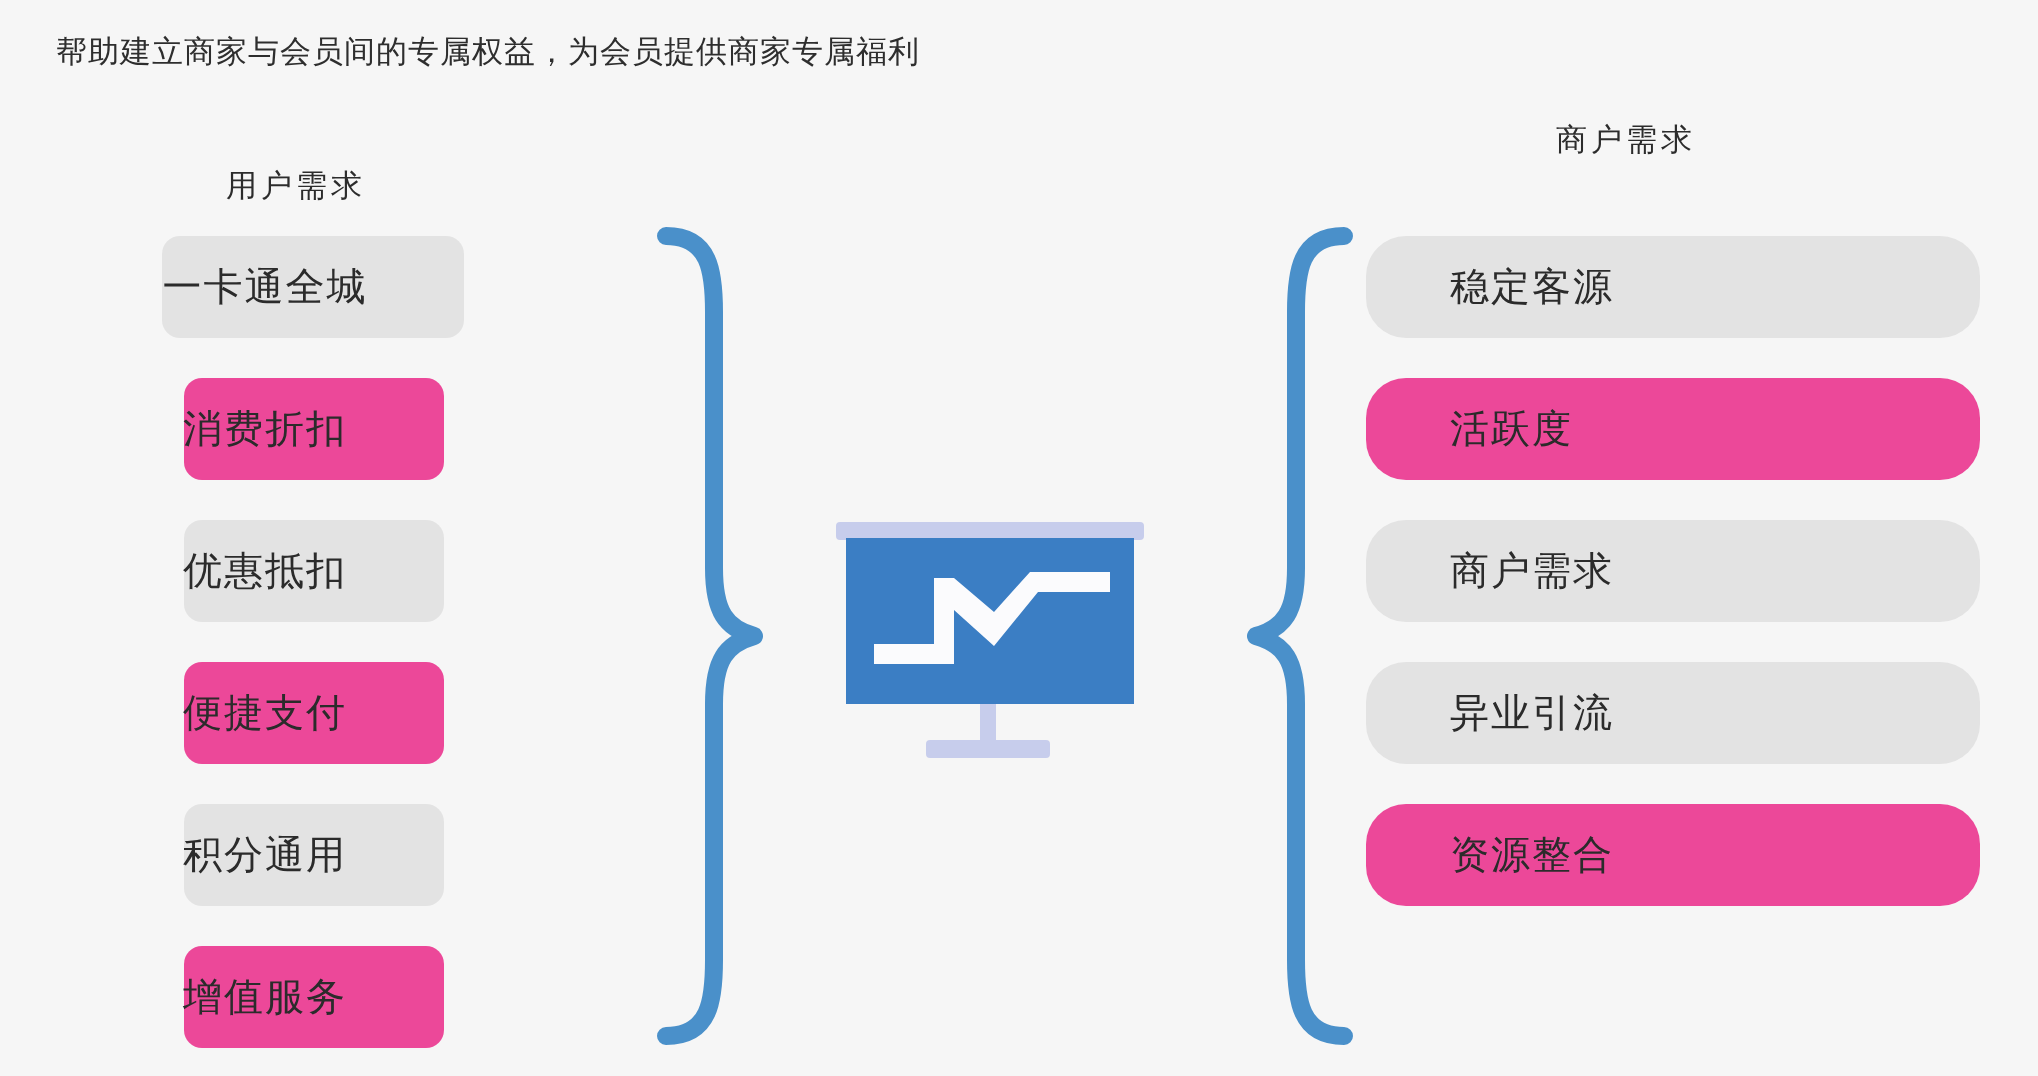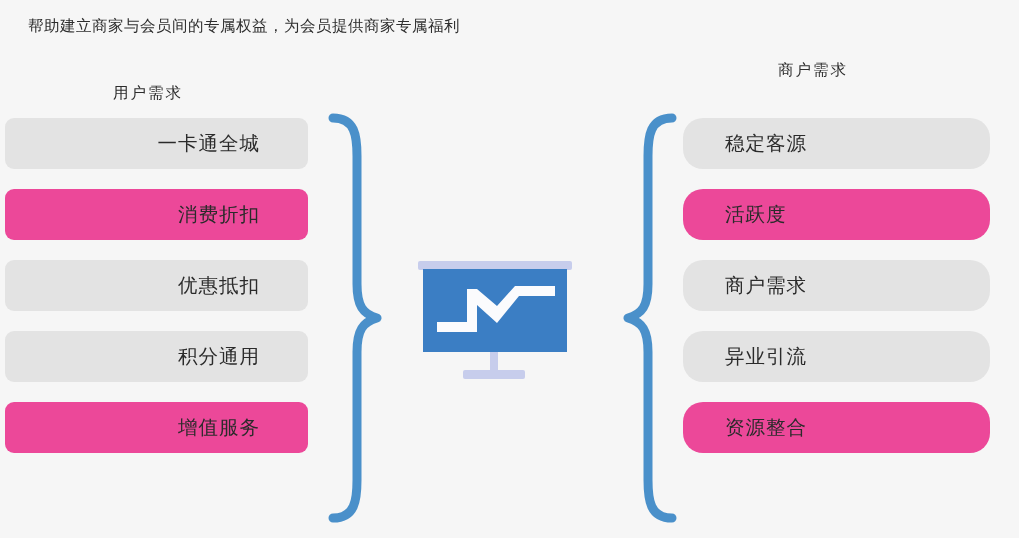--- a/index.html
+++ b/index.html
@@ -45,21 +45,21 @@
   .col-heading.right { left: 778px; }
 
   
   .col {
     position: absolute;
     top: 118px;
     display: flex;
     flex-direction: column;
     gap: 20px;
   }
-  .col.left  { left: 5px;   width: 303px; }
+  .col.left  { left: 5px;   width: 303px; align-items: center; }
   .col.right { left: 683px; width: 307px; }
 
   .pill {
     height: 51px;
     border-radius: 9px;
     display: flex;
     align-items: center;
     font-size: 19.5px;
     letter-spacing: 1px;
     color: #2b2b2b;
@@ -112,20 +112,23 @@
 
   <div class="col left">
     <div class="pill gray">
       <span>一卡通全城</span>
     </div>
     <div class="pill blue">
       <span>消费折扣</span>
     </div>
     <div class="pill gray">
       <span>优惠抵扣</span>
+    </div>
+    <div class="pill blue">
+      <span>便捷支付</span>
     </div>
     <div class="pill gray">
       <span>积分通用</span>
     </div>
     <div class="pill blue">
       <span>增值服务</span>
     </div>
   </div>
 
   <div class="col right">

